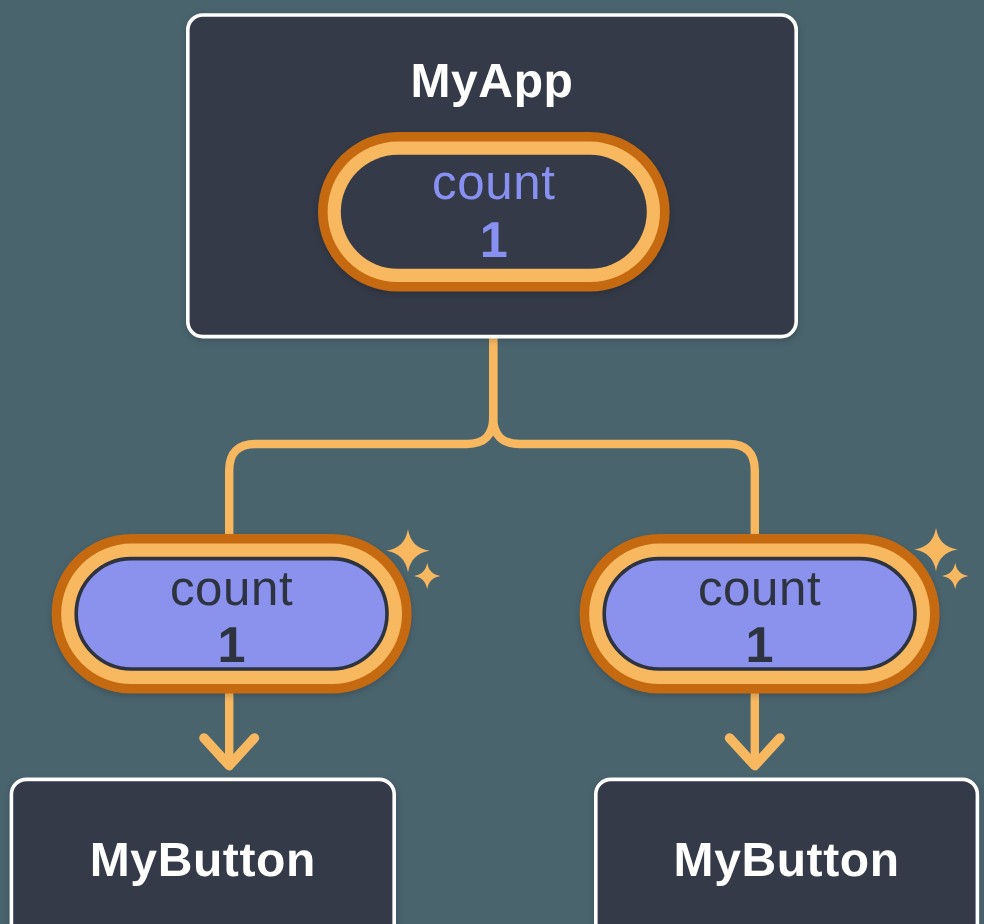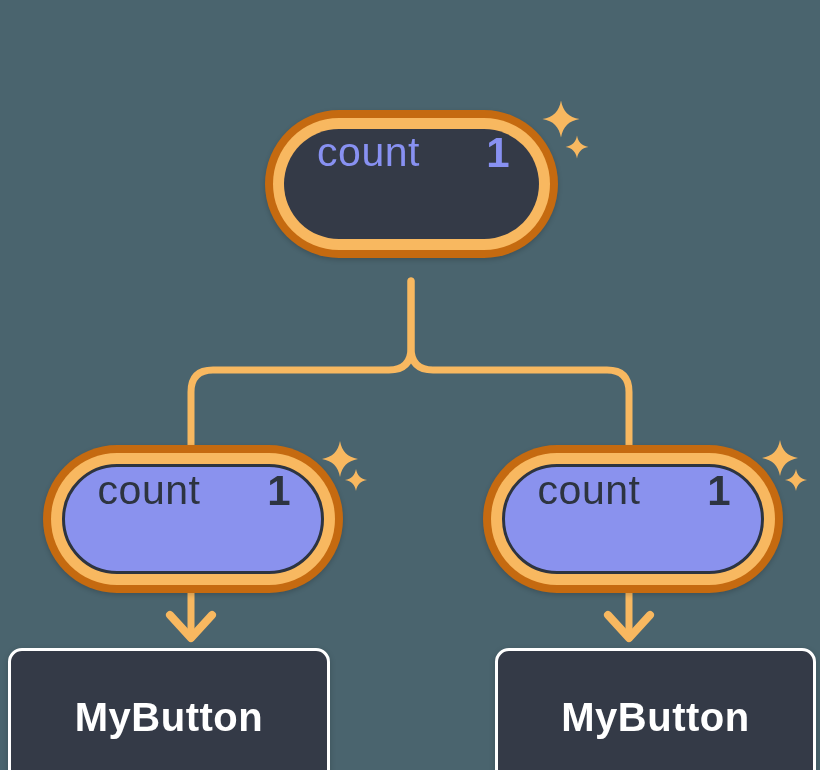--- a/index.html
+++ b/index.html
@@ -42,22 +42,22 @@
   }
   .card-root .card-title{position:absolute;left:0;right:0;top:34px;}
 
   .pill{
     position:absolute;z-index:3;box-sizing:border-box;
     background:var(--ring-outer);border-radius:999px;padding:8px;
     box-shadow:0 2px 5px rgba(0,0,0,.18);
   }
   .pill-mid{background:var(--ring-inner);border-radius:999px;padding:11px;}
   .pill-body{
-    display:flex;align-items:flex-start;border-radius:999px;overflow:hidden;
-    height:110px;box-sizing:border-box;
+    display:flex;align-items:center;border-radius:999px;overflow:hidden;
+    height:95px;box-sizing:border-box;flex-direction:column;
   }
   .pill-dark{left:265px;top:110px;}
   .pill-dark .pill-body{width:255px;background:var(--card-fill);}
   .pill-dark .cell-name{color:var(--pill-text-light);}
   .pill-dark .cell-value{color:var(--pill-text-light);width:82px;}
   .pill-dark .pill-divider{background:var(--ring-inner);}
   .pill-purple{top:445px;}
   .pill-purple-left{left:43px;}
   .pill-purple-right{left:483px;}
   .pill-purple .pill-body{width:262px;background:var(--pill-fill-purple);border:3px solid var(--pill-text-dark);}
@@ -98,20 +98,23 @@
     <path class="sparkle" transform="translate(561 119) scale(1.55)" d="M0 -12 C1.3 -4.9 4.9 -1.3 12 0 C4.9 1.3 1.3 4.9 0 12 C-1.3 4.9 -4.9 1.3 -12 0 C-4.9 -1.3 -1.3 -4.9 0 -12 Z"></path>
     <path class="sparkle" transform="translate(577 147) scale(0.95)" d="M0 -12 C1.3 -4.9 4.9 -1.3 12 0 C4.9 1.3 1.3 4.9 0 12 C-1.3 4.9 -4.9 1.3 -12 0 C-4.9 -1.3 -1.3 -4.9 0 -12 Z"></path>
 
     <path class="sparkle" transform="translate(340 459) scale(1.5)" d="M0 -12 C1.3 -4.9 4.9 -1.3 12 0 C4.9 1.3 1.3 4.9 0 12 C-1.3 4.9 -4.9 1.3 -12 0 C-4.9 -1.3 -1.3 -4.9 0 -12 Z"></path>
     <path class="sparkle" transform="translate(356 480) scale(0.92)" d="M0 -12 C1.3 -4.9 4.9 -1.3 12 0 C4.9 1.3 1.3 4.9 0 12 C-1.3 4.9 -4.9 1.3 -12 0 C-4.9 -1.3 -1.3 -4.9 0 -12 Z"></path>
 
     <path class="sparkle" transform="translate(780 458) scale(1.5)" d="M0 -12 C1.3 -4.9 4.9 -1.3 12 0 C4.9 1.3 1.3 4.9 0 12 C-1.3 4.9 -4.9 1.3 -12 0 C-4.9 -1.3 -1.3 -4.9 0 -12 Z"></path>
     <path class="sparkle" transform="translate(796 480) scale(0.92)" d="M0 -12 C1.3 -4.9 4.9 -1.3 12 0 C4.9 1.3 1.3 4.9 0 12 C-1.3 4.9 -4.9 1.3 -12 0 C-4.9 -1.3 -1.3 -4.9 0 -12 Z"></path>
   </svg>
 
+  <div class="card card-root">
+    <div class="card-title">MyApp</div>
+  </div>
 
   <div class="pill pill-dark">
     <div class="pill-mid">
       <div class="pill-body">
         <span class="cell-name">count</span>
         <span class="pill-divider"></span>
         <span class="cell-value">1</span>
       </div>
     </div>
   </div>

